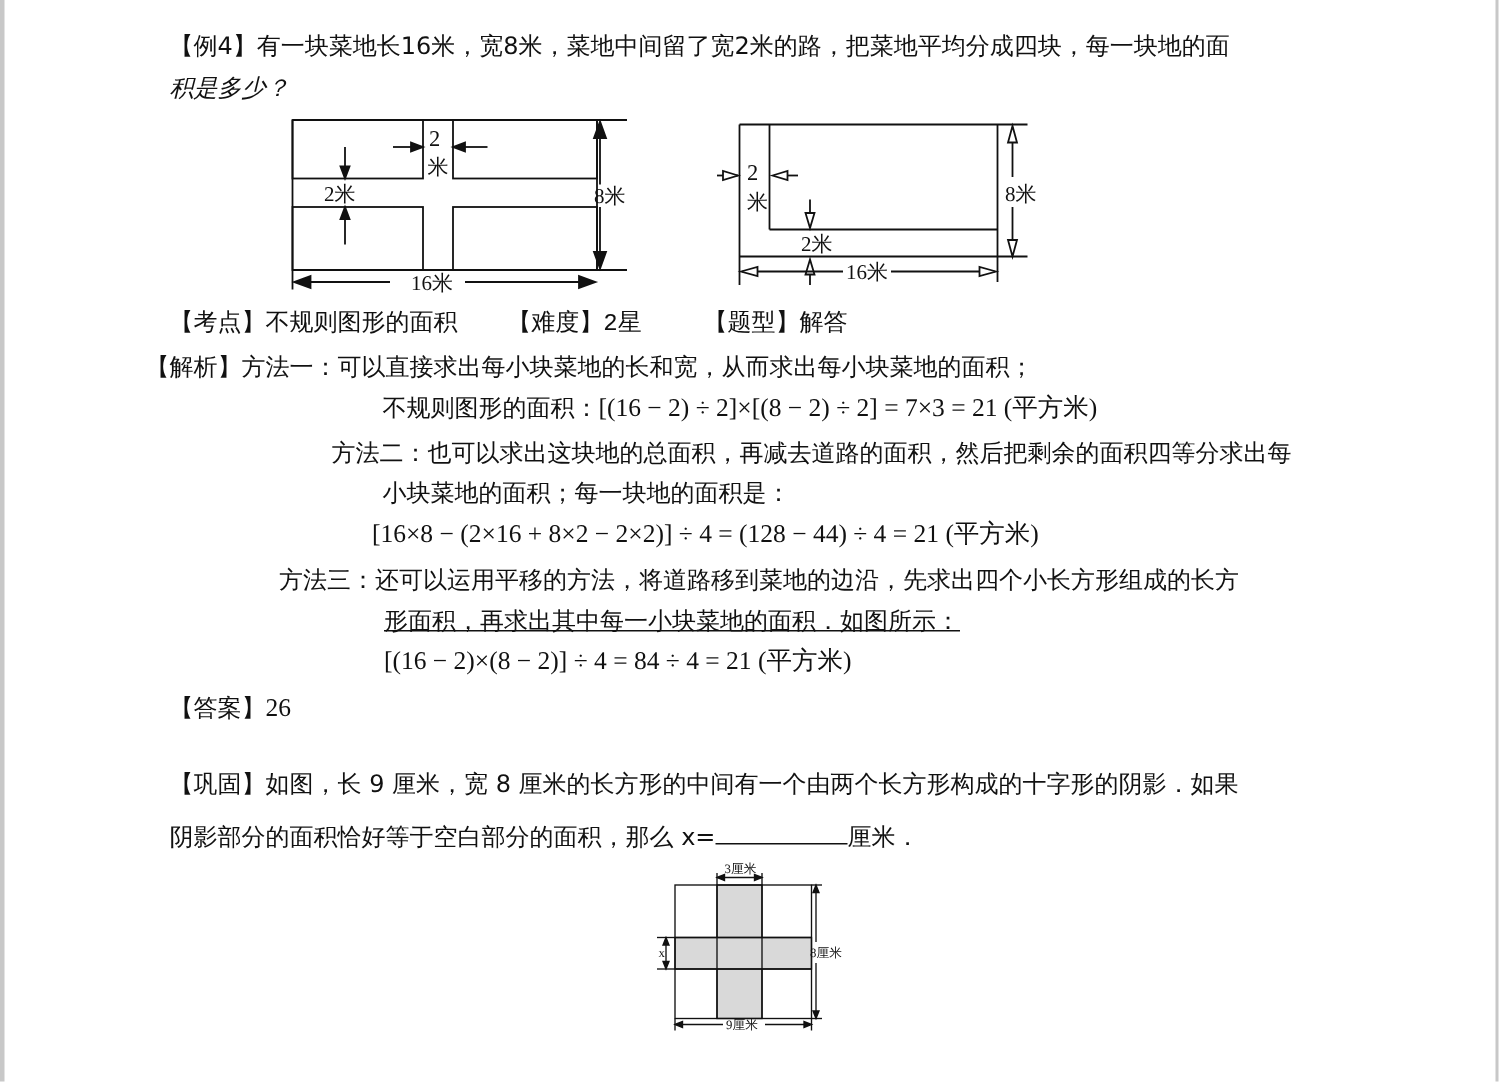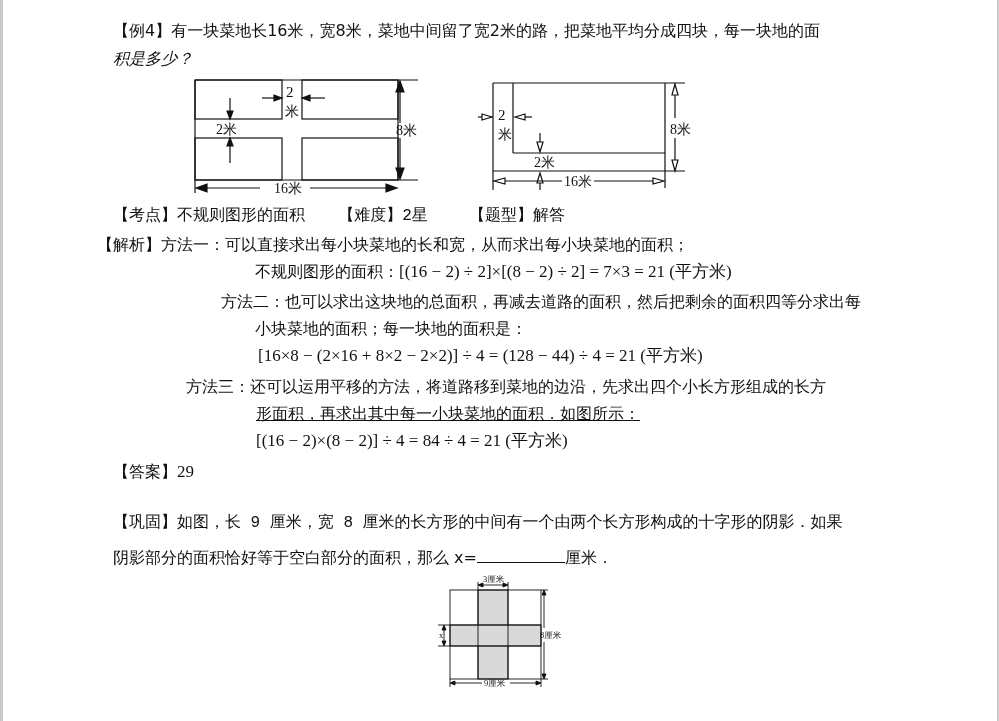--- a/index.html
+++ b/index.html
@@ -124,39 +124,39 @@
 <div class="line" style="left:255px; top:262px;">
   <span>不规则图形的面积：</span><span class="math">[(16 − 2) ÷ 2]×[(8 − 2) ÷ 2] = 7×3 = 21 (平方米)</span>
 </div>
 
 <div class="line" style="left:183px; top:292px;margin-left:38px;">
   <span>方法二：</span><span>也可以求出这块地的总面积，再减去道路的面积，然后把剩余的面积四等分求出每</span>
 </div>
 <div class="line" style="left:255px; top:319px;">
   <span>小块菜地的面积；每一块地的面积是：</span>
 </div>
-<div class="line" style="left:258px; top:346px;">
+<div class="line" style="left:248px; top:346px;">
   <span class="math">[16×8 − (2×16 + 8×2 − 2×2)] ÷ 4 = (128 − 44) ÷ 4 = 21 (平方米)</span>
 </div>
 
 <div class="line" style="left:186px; top:377px;">
   <span>方法三：</span><span>还可以运用平移的方法，将道路移到菜地的边沿，先求出四个小长方形组成的长方</span>
 </div>
 <div class="line" style="left:256px; top:404px;text-decoration:underline;">
   <span>形面积，再求出其中每一小块菜地的面积．如图所示：</span>
 </div>
 <div class="line" style="left:256px; top:431px;">
   <span class="math">[(16 − 2)×(8 − 2)] ÷ 4 = 84 ÷ 4 = 21 (平方米)</span>
 </div>
 
 <div class="line" style="left:113px; top:462px;">
-  <span>【答案】</span><span class="num">29</span>
-</div>
-
-<div class="line" style="left:113px; top:513px;font-family:Liberation Mono, monospace;">
+  <span>【答案】</span><span class="num">26</span>
+</div>
+
+<div class="line" style="left:113px; top:513px;">
   <span>【巩固】</span><span>如图，长 9 厘米，宽 8 厘米的长方形的中间有一个由两个长方形构成的十字形的阴影．如果</span>
 </div>
 <div class="line" style="left:113px; top:548px;">
   <span>阴影部分的面积恰好等于空白部分的面积，那么 x=</span><span class="blank"></span><span>厘米．</span>
 </div>
 
 <svg style="left:430px; top:572px;" width="160" height="120" viewBox="0 0 160 120">
   <g stroke="#111" stroke-width="0.9">
     <rect x="48" y="18" width="30" height="89" fill="#d9d9d9"></rect>
     <rect x="20" y="53" width="91" height="21" fill="#d9d9d9"></rect>

